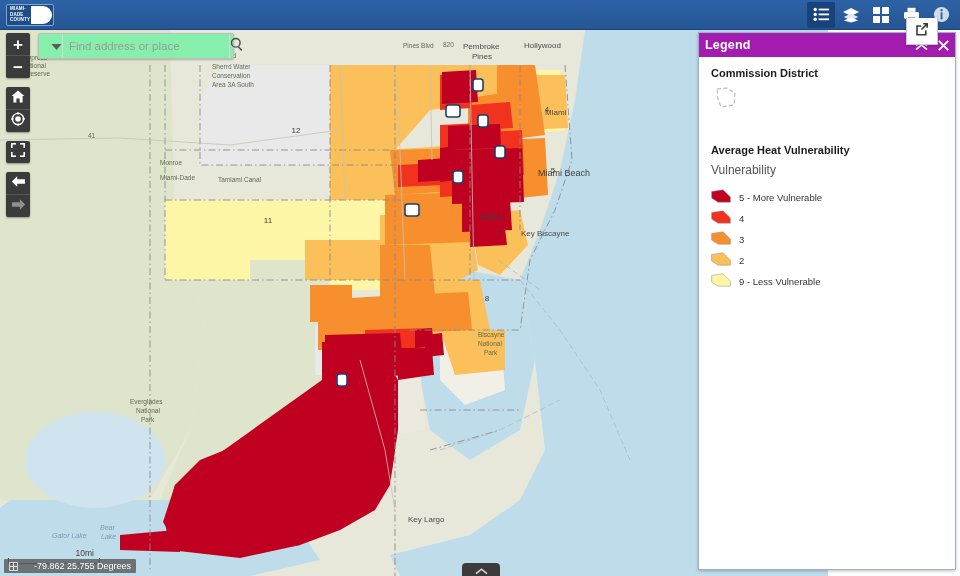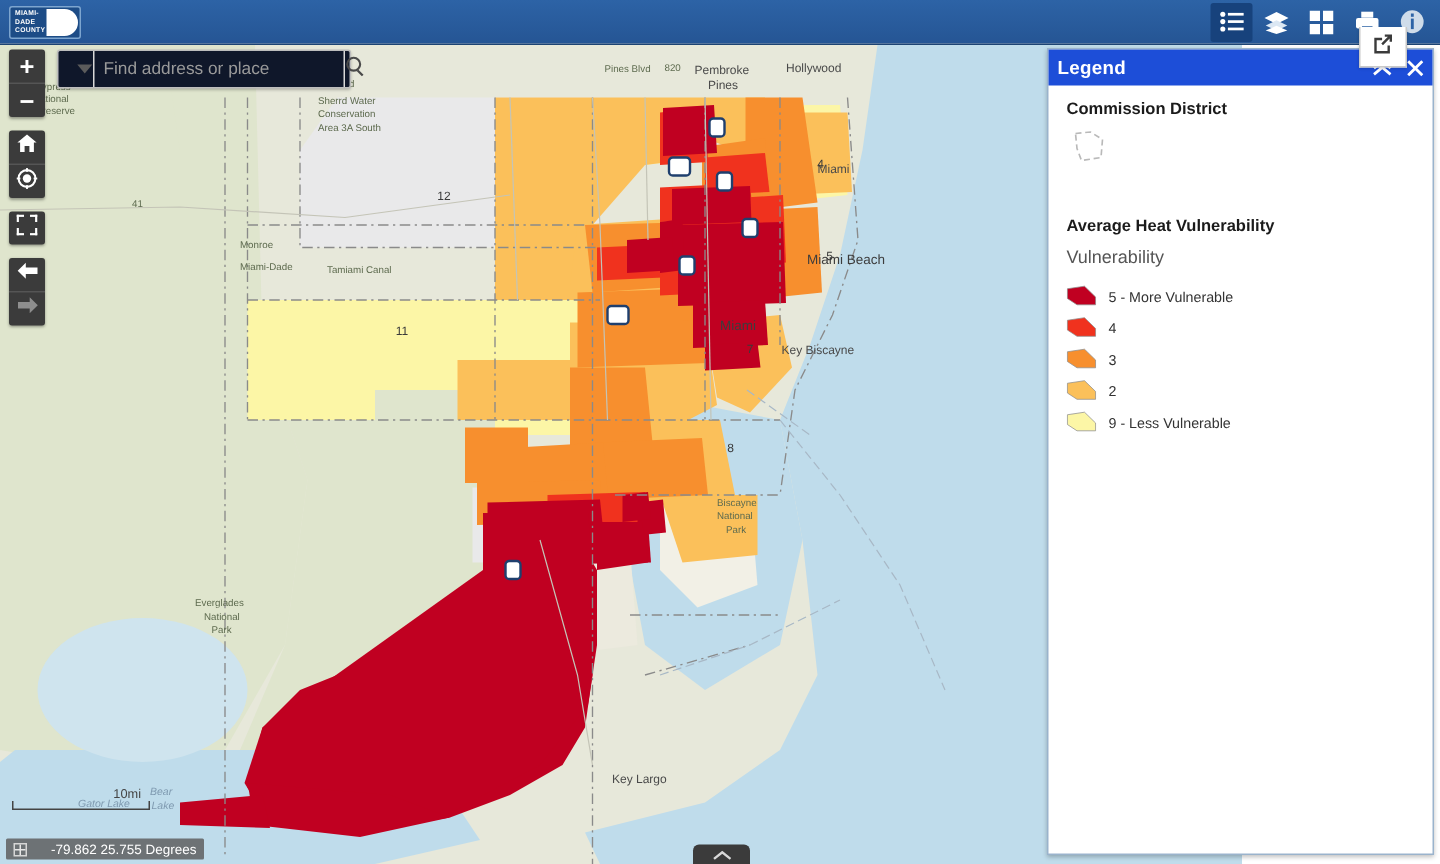--- a/index.html
+++ b/index.html
@@ -114,21 +114,21 @@
   .ltool + .ltool { border-top: 1px solid #555; }
   .ltool.disabled { color: #8e8e8e; }
   .ltool .plus, .ltool .minus {
     font-size: 17px; line-height: 17px; font-weight: bold;
   }
 
   
   #search {
     position: absolute; top: 33px; left: 38px;
     width: 196px; height: 26px;
-    background: #0f172a;
+    background: #86efac;
     border: 1px solid #bdbdbd;
     border-radius: 2px;
     display: flex; align-items: stretch;
     box-shadow: 0 1px 2px rgba(0,0,0,.25);
     z-index: 30;
     box-sizing: border-box;
     padding-left: 12px;
   }
   #search-dropdown {
     width: 25px;
@@ -159,21 +159,21 @@
     top: 32px; left: 698px;
     width: 258px; height: 538px;
     background: #ffffff;
     border: 1px solid #9ab3cc;
     box-sizing: border-box;
     z-index: 40;
     box-shadow: 0 1px 3px rgba(0,0,0,.25);
   }
   #legend-title-bar {
     height: 24px;
-    background: #1d4ed8;
+    background: #a21caf;
     display: flex; align-items: center;
     padding: 0 6px;
     box-sizing: border-box;
   }
   #legend-title {
     color: #ffffff; font-size: 12.5px; font-weight: bold;
     letter-spacing: .2px;
   }
   #legend-title-actions { margin-left: auto; display: flex; align-items: center; gap: 10px; }
   .lt-btn { color: #ffffff; cursor: pointer; display: flex; align-items: center; }
@@ -194,21 +194,21 @@
   .legend-swatch {
     width: 20px; height: 14px;
     margin-right: 8px;
     flex: none;
   }
   .legend-label { font-size: 9.5px; color: #333333; }
   .sec-gap { height: 14px; }
 
   
   #scalebar {
-    position: absolute; left: 8px; bottom: 36px;
+    position: absolute; left: 8px; bottom: 12px;
     z-index: 30;
     width: 92px;
   }
   #scalebar .bar {
     height: 5px;
     border-left: 1px solid #444;
     border-right: 1px solid #444;
     border-bottom: 1px solid #444;
   }
   #scalebar .label {

